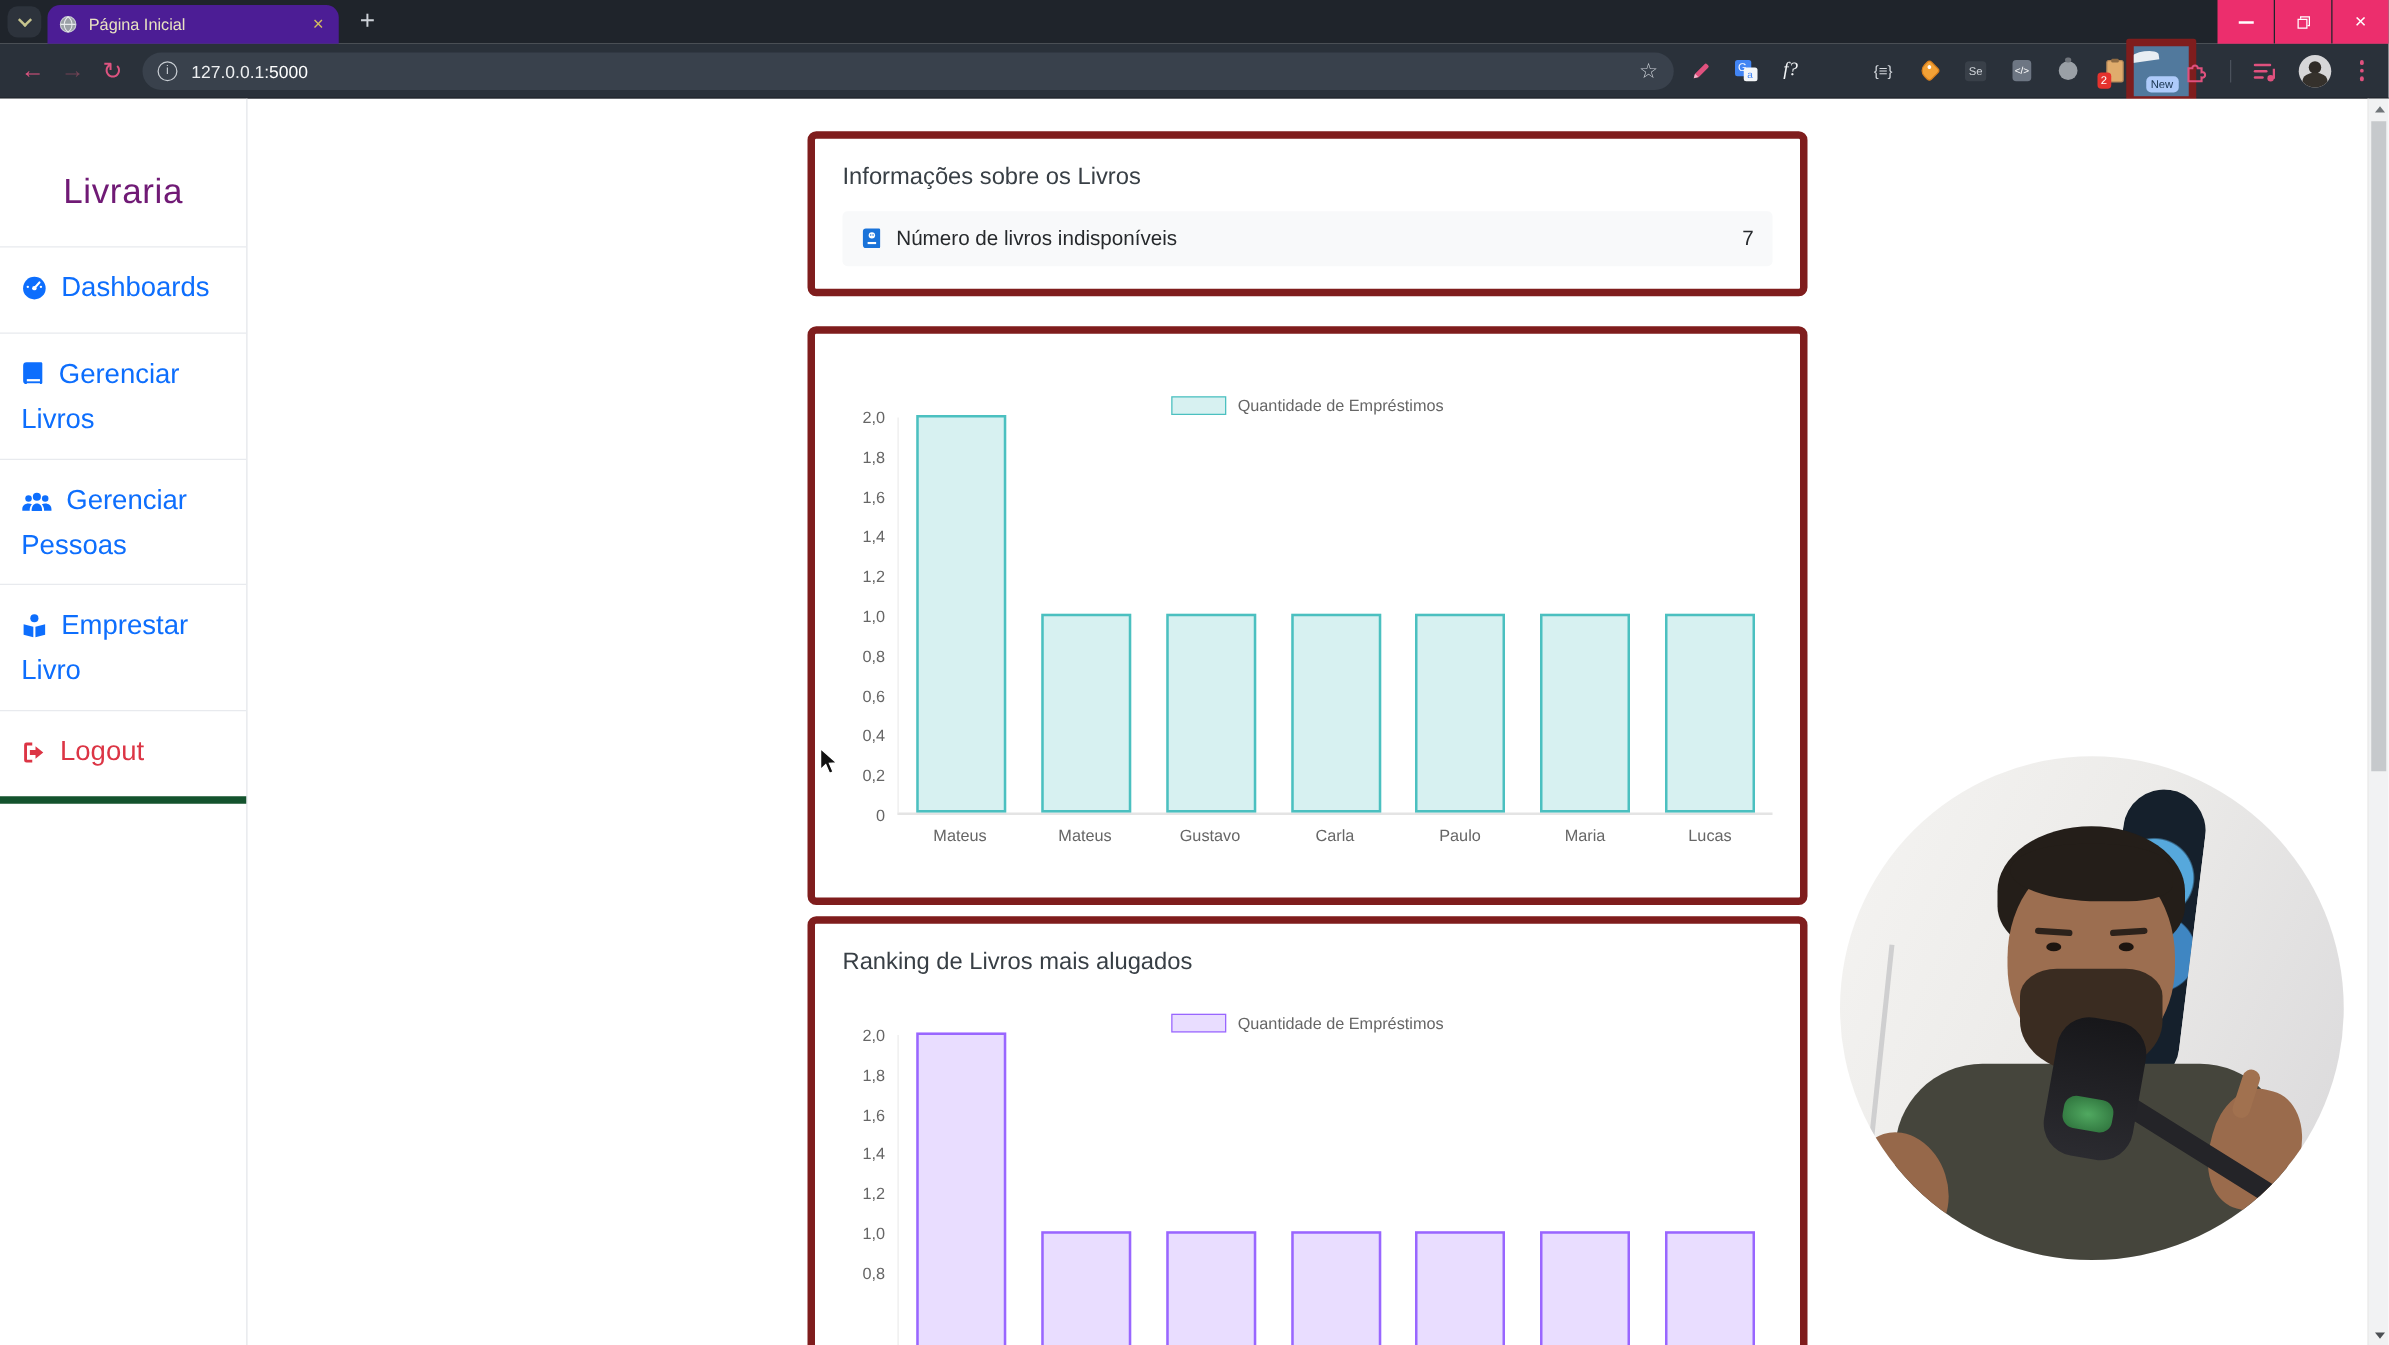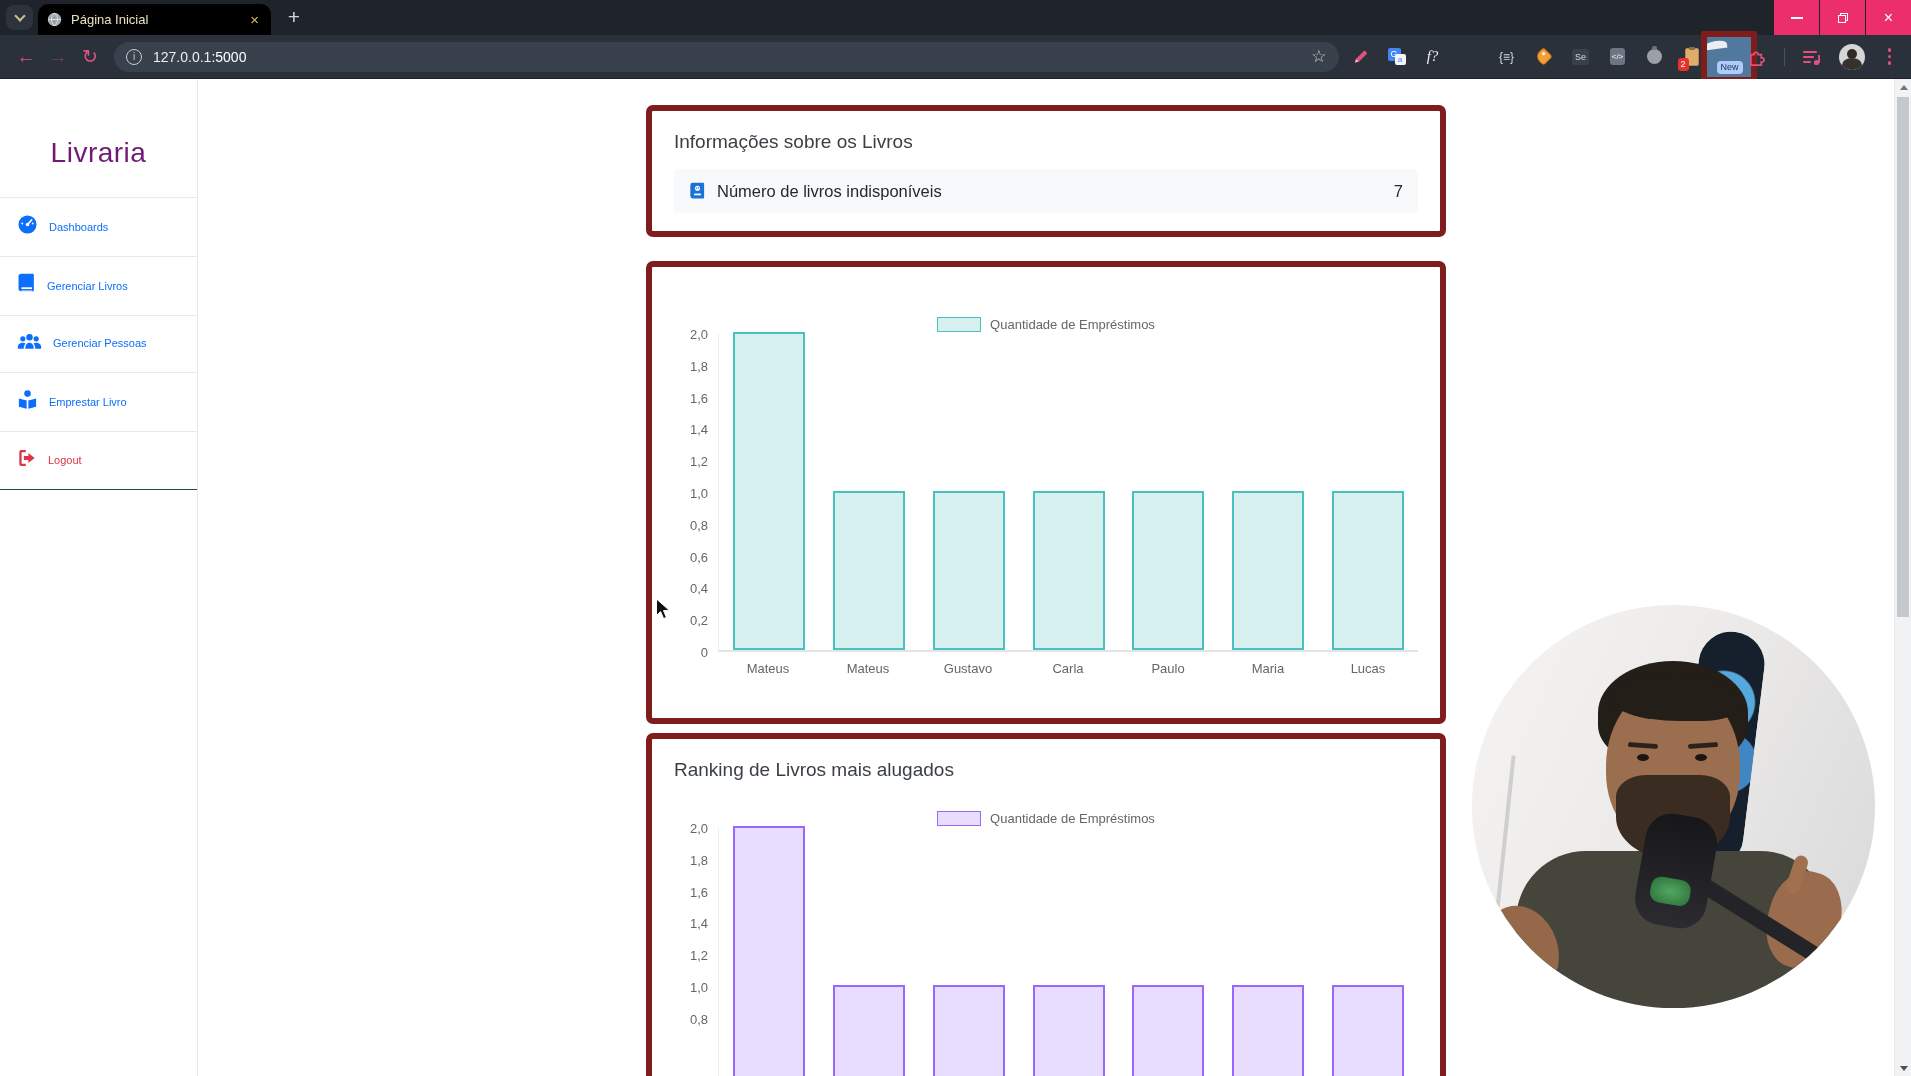--- a/index.html
+++ b/index.html
@@ -5,21 +5,21 @@
   * { margin:0; padding:0; box-sizing:border-box; }
   html,body { width:1911px; height:1076px; overflow:hidden; background:#fff;
               font-family:"Liberation Sans", sans-serif; }
 
   
   .titlebar { height:35px; background:#1f242b; display:flex; align-items:flex-start; }
   .tab-search-btn { margin:5px 0 0 6px; width:27px; height:25px; border-radius:8px;
                     background:#2d333c; display:flex; align-items:center; justify-content:center; }
   .chev { width:8px; height:8px; border-left:2px solid #c6c48e; border-bottom:2px solid #c6c48e;
           transform:rotate(-45deg); margin-top:-3px; }
-  .tab { margin:4px 0 0 5px; width:233px; height:31px; background:#000000;
+  .tab { margin:4px 0 0 5px; width:233px; height:31px; background:#4c1d95;
          border-radius:10px 10px 0 0; display:flex; align-items:center; padding:0 9px; }
   .favicon { width:15px; height:15px; flex:0 0 auto; }
   .tab-title { margin-left:9px; font-size:13px; color:#e9e3c2; white-space:nowrap; overflow:hidden; flex:1; }
   .tab-close { color:#d3bd5e; font-size:15px; line-height:15px; padding:1px 3px; border-radius:4px; }
   .newtab-btn { margin:6px 0 0 10px; color:#cdd2d8; font-size:21px; line-height:21px;
                 width:26px; text-align:center; }
   .win-controls { margin-left:auto; display:flex; gap:1px; height:35px; }
   .win-btn { width:45px; height:35px; background:#ec2e6d; display:flex; align-items:center;
              justify-content:center; color:#fff; }
   .glyph-min { width:12px; height:2px; background:#fff; }
@@ -80,22 +80,22 @@
   .dots { display:flex; flex-direction:column; gap:3px; padding:0 6px; }
   .dots i { width:3.5px; height:3.5px; border-radius:50%; background:#e0517e; display:block; }
 
   
   .viewport { position:relative; height:997px; background:#fff; }
   .sidebar { position:absolute; left:0; top:0; width:198px; height:100%;
              background:#fff; border-right:1px solid #e3e6ea; }
   .side-title { margin-top:58px; text-align:center; font-size:28px; color:#701a75; letter-spacing:0.5px; }
   .side-nav { margin-top:28px; }
   .side-item { padding:16px 10px 16px 17px; border-top:1px solid #e8eaee; color:#0d6efd;
-               font-size:11px; line-height:1.45; cursor:pointer; }
-  .side-nav .side-item:last-child { border-bottom:1px solid #14532d; }
+               font-size:22px; line-height:1.45; cursor:pointer; }
+  .side-nav .side-item:last-child { border-bottom:6px solid #14532d; }
   .side-item.logout { color:#dc3545; }
   .side-icon { display:inline-block; vertical-align:-4px; margin-right:11px; }
 
   .main { position:absolute; left:198px; right:17px; top:0; height:100%; overflow:hidden; }
   .col { width:800px; margin:0 auto; }
   .card { background:#fff; border:6px solid #7f1d1d; border-radius:7px; padding:20px 22px; }
   .card-title { font-size:19px; font-weight:500; color:#383f45; }
   .card-info { margin-top:26px; padding-bottom:18px; }
   .info-row { margin-top:16px; height:44px; background:#f8f9fa; border-radius:4px;
               display:flex; align-items:center; padding:0 15px; font-size:16.5px; color:#26292c; }

